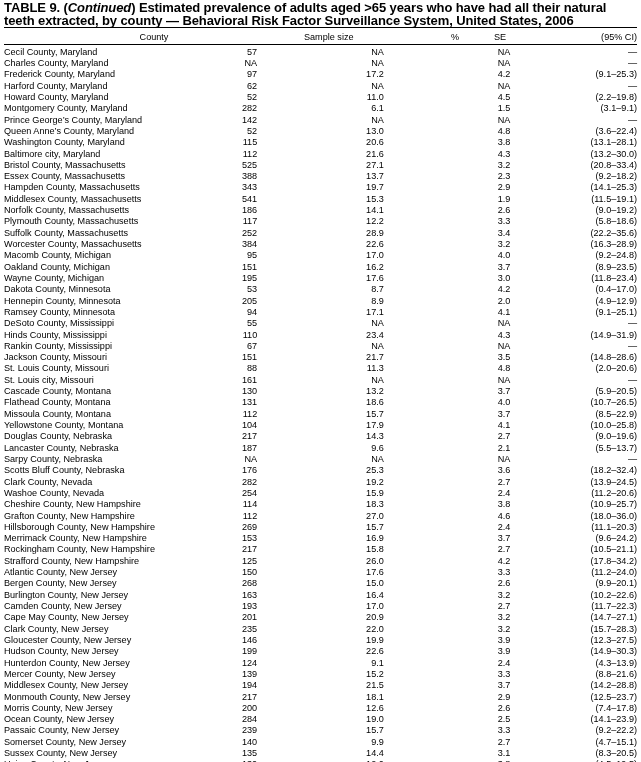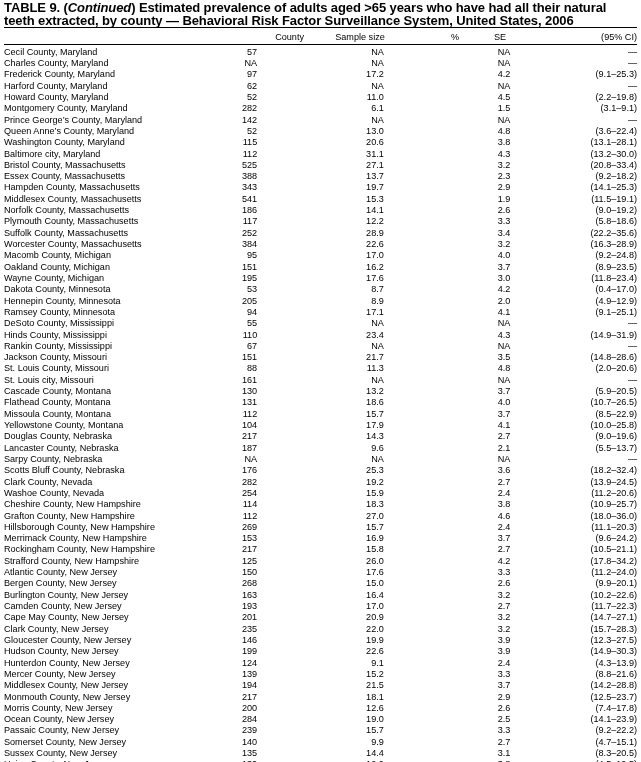--- a/index.html
+++ b/index.html
@@ -64,22 +64,22 @@
     white-space: nowrap;
     vertical-align: baseline;
     font-weight: normal;
   }
   thead th {
     font-weight: bold;
     font-size: 9.1px;
     line-height: 13px;
     padding-bottom: 1px;
   }
-  th.h-county   { text-align: right;  width: 300px; }
-  th.h-sample   { text-align: center; width: 112px; }
+  th.h-county   { text-align: center;  width: 300px; }
+  th.h-sample   { text-align: left; width: 112px; }
   th.h-pct      { text-align: center; width: 78px;  }
   th.h-se       { text-align: left; width: 78px;  }
   th.h-ci       { text-align: right;  width: 65px;  padding-right: 2px; }
 
   td.c-county { text-align: left; }
   td.c-sample { text-align: right; padding-right: 44px; }
   td.c-pct    { text-align: right; padding-right: 21px; }
   td.c-se     { text-align: right; padding-right: 20px; }
   td.c-ci     { text-align: right; padding-right: 2px; }
 
@@ -175,21 +175,21 @@
           <tr>
             <td class="c-county">Washington County, Maryland</td>
             <td class="c-sample">115</td>
             <td class="c-pct">20.6</td>
             <td class="c-se">3.8</td>
             <td class="c-ci">(13.1–28.1)</td>
           </tr>
           <tr>
             <td class="c-county">Baltimore city, Maryland</td>
             <td class="c-sample">112</td>
-            <td class="c-pct">31.1</td>
+            <td class="c-pct">21.6</td>
             <td class="c-se">4.3</td>
             <td class="c-ci">(13.2–30.0)</td>
           </tr>
           <tr>
             <td class="c-county">Bristol County, Massachusetts</td>
             <td class="c-sample">525</td>
             <td class="c-pct">27.1</td>
             <td class="c-se">3.2</td>
             <td class="c-ci">(20.8–33.4)</td>
           </tr>

